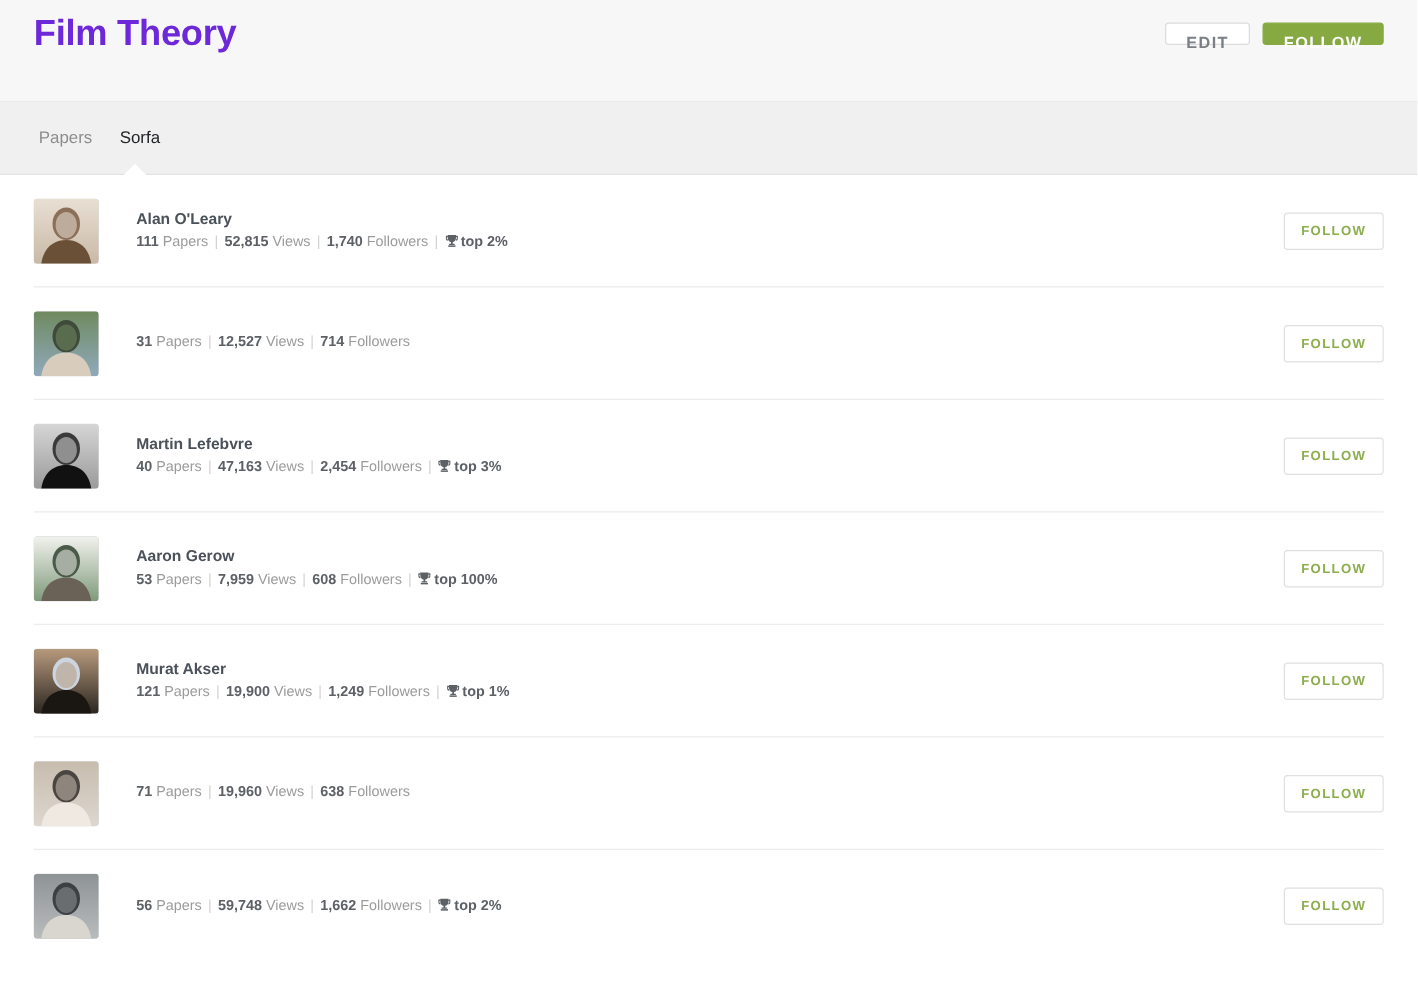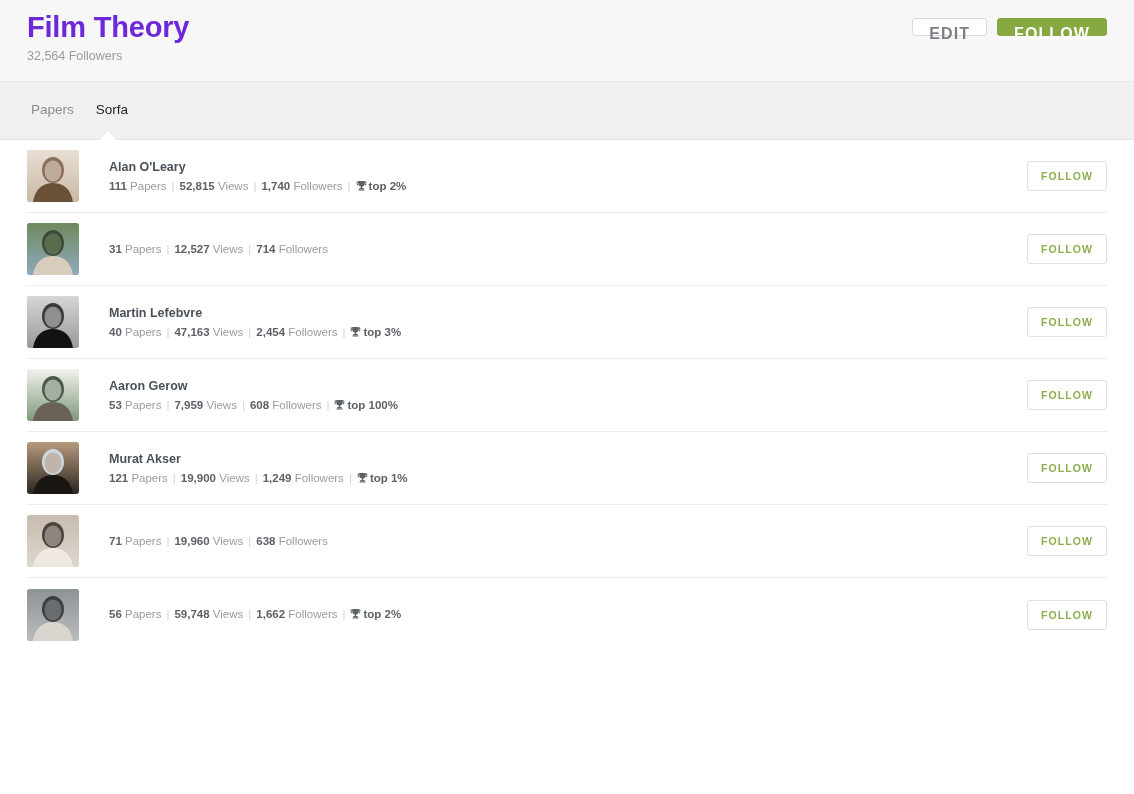--- a/index.html
+++ b/index.html
@@ -40,21 +40,21 @@
   .header-actions {
     position: absolute;
     top: 18px;
     right: 27px;
     display: flex;
     align-items: center;
     gap: 10px;
   }
   .btn {
     font-family: "Liberation Sans", sans-serif;
-    font-size: 16px;
+    font-size: 13px;
     font-weight: bold;
     letter-spacing: 1.1px;
     border-radius: 3px;
     cursor: pointer;
     padding: 0 16px;
     height: 18px;
     line-height: 30px;
     display: inline-block;
     text-align: center;
   }
@@ -120,21 +120,21 @@
     border-bottom: 10px solid #e2e2e2;
     z-index: -1;
   }
 
   
   .people-list {
     padding: 0 27px;
   }
   .person-row {
     position: relative;
-    height: 73px;
+    height: 90px;
     display: flex;
     align-items: center;
     border-bottom: 1px solid #ececec;
   }
   .person-row:last-child { border-bottom: none; }
 
   .avatar {
     width: 52px;
     height: 52px;
     border-radius: 3px;
@@ -198,21 +198,20 @@
     border-radius: 3px;
     text-align: center;
     cursor: pointer;
   }
 </style>
 </head>
 <body>
 
 <div class="page-header">
   <h1 class="header-title">Film Theory</h1>
-  <p class="header-sub">32,564 Followers</p>
   <div class="header-actions">
     <div class="btn btn-edit">EDIT</div>
     <div class="btn btn-follow-primary">FOLLOW</div>
   </div>
 </div>
 
 <div class="tab-bar">
   <div class="tab-list">
     <div class="tab">Papers</div>
     <div class="tab active">Sorfa</div>

